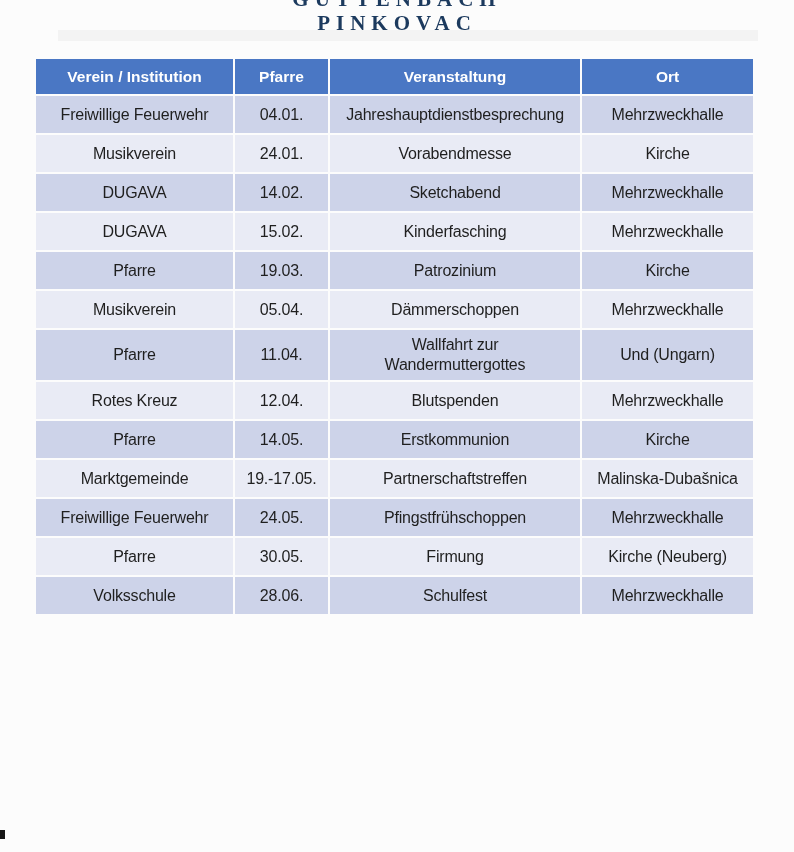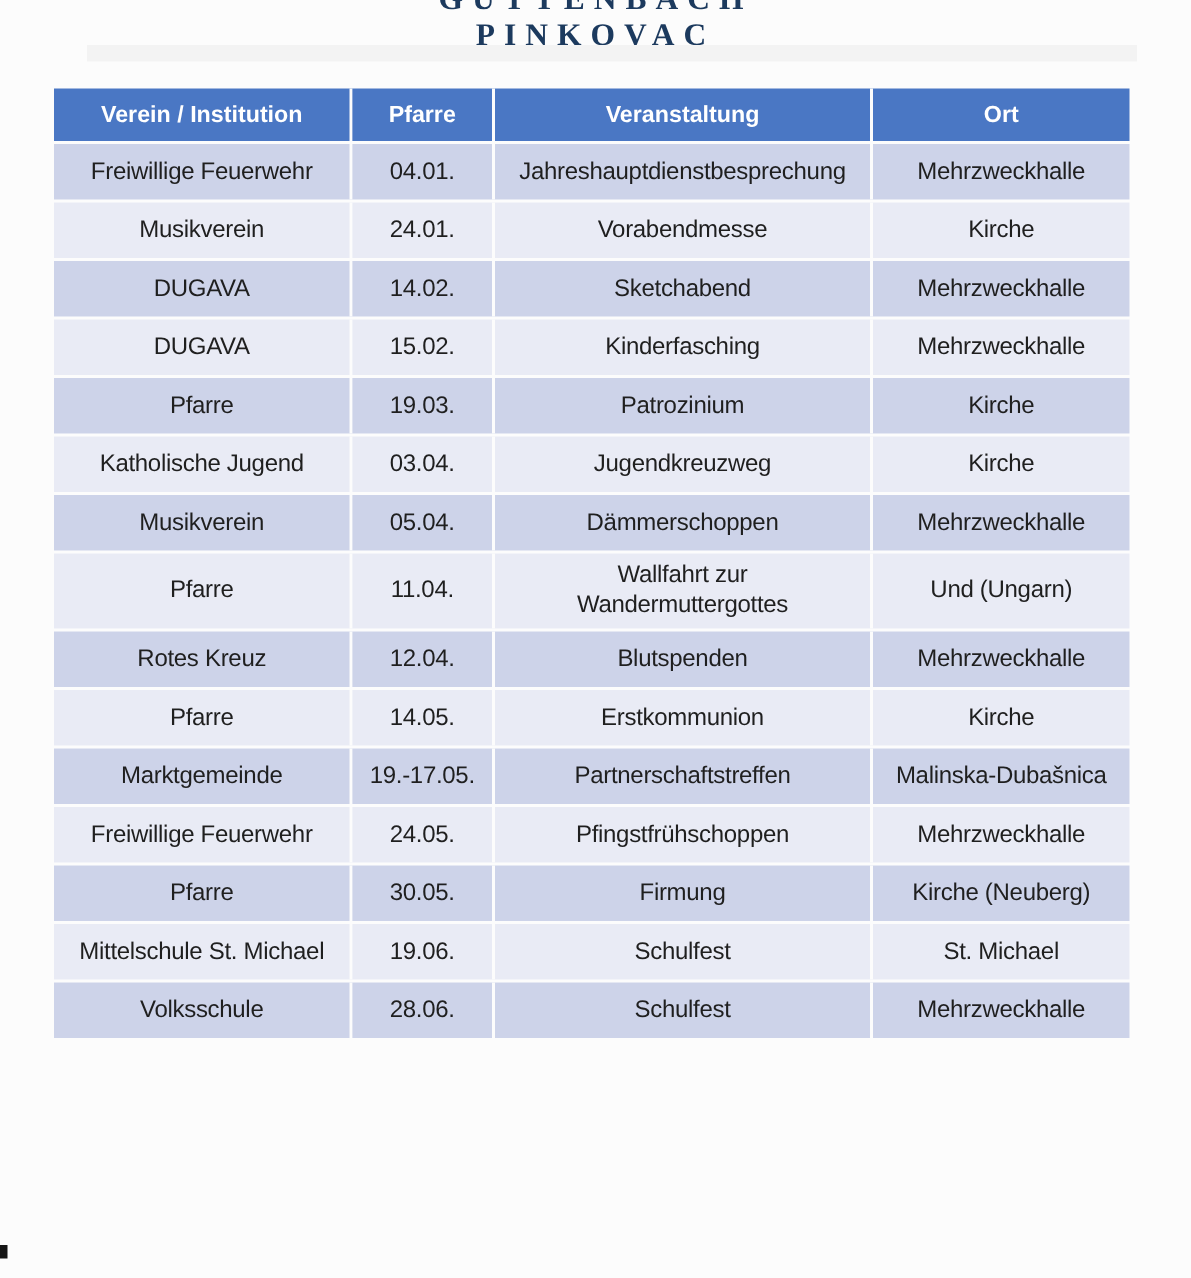--- a/index.html
+++ b/index.html
@@ -134,26 +134,20 @@
           <td data-name="cell-veranstaltung">Kinderfasching</td>
           <td data-name="cell-ort">Mehrzweckhalle</td>
         </tr>
         <tr data-name="table-row">
           <td data-name="cell-verein">Pfarre</td>
           <td data-name="cell-datum">19.03.</td>
           <td data-name="cell-veranstaltung">Patrozinium</td>
           <td data-name="cell-ort">Kirche</td>
         </tr>
         <tr data-name="table-row">
-          <td data-name="cell-verein">Katholische Jugend</td>
-          <td data-name="cell-datum">03.04.</td>
-          <td data-name="cell-veranstaltung">Jugendkreuzweg</td>
-          <td data-name="cell-ort">Kirche</td>
-        </tr>
-        <tr data-name="table-row">
           <td data-name="cell-verein">Musikverein</td>
           <td data-name="cell-datum">05.04.</td>
           <td data-name="cell-veranstaltung">Dämmerschoppen</td>
           <td data-name="cell-ort">Mehrzweckhalle</td>
         </tr>
         <tr data-name="table-row">
           <td data-name="cell-verein">Pfarre</td>
           <td data-name="cell-datum">11.04.</td>
           <td data-name="cell-veranstaltung">Wallfahrt zur
 Wandermuttergottes</td>
@@ -183,26 +177,20 @@
           <td data-name="cell-veranstaltung">Pfingstfrühschoppen</td>
           <td data-name="cell-ort">Mehrzweckhalle</td>
         </tr>
         <tr data-name="table-row">
           <td data-name="cell-verein">Pfarre</td>
           <td data-name="cell-datum">30.05.</td>
           <td data-name="cell-veranstaltung">Firmung</td>
           <td data-name="cell-ort">Kirche (Neuberg)</td>
         </tr>
         <tr data-name="table-row">
-          <td data-name="cell-verein">Mittelschule St. Michael</td>
-          <td data-name="cell-datum">19.06.</td>
-          <td data-name="cell-veranstaltung">Schulfest</td>
-          <td data-name="cell-ort">St. Michael</td>
-        </tr>
-        <tr data-name="table-row">
           <td data-name="cell-verein">Volksschule</td>
           <td data-name="cell-datum">28.06.</td>
           <td data-name="cell-veranstaltung">Schulfest</td>
           <td data-name="cell-ort">Mehrzweckhalle</td>
         </tr>
       </tbody>
   </table>
 
   <div class="corner-artifact" data-name="scan-artifact-corner"></div>
 

